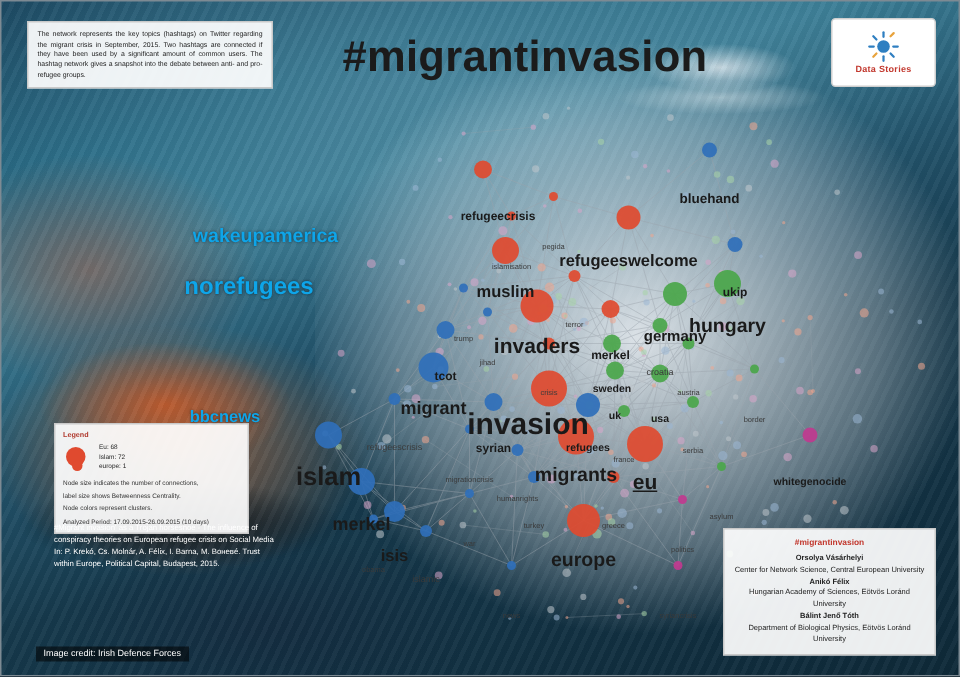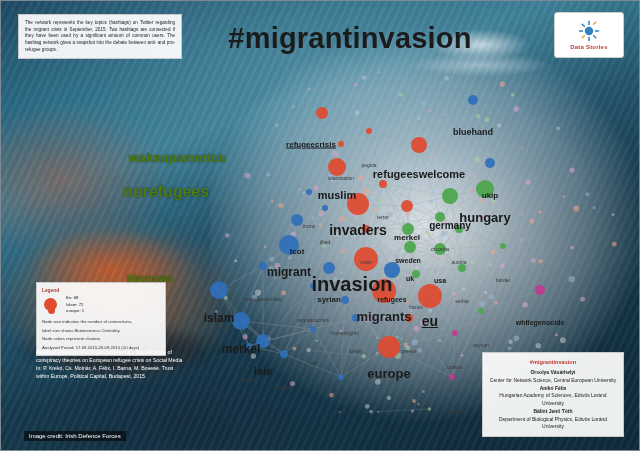--- a/index.html
+++ b/index.html
@@ -79,21 +79,21 @@
   
   .authors{position:absolute;right:16px;bottom:14px;width:128px;
     background:rgba(255,255,255,.92);border:1px solid #c9c9c9;padding:5px 6px;
     font-size:5px;line-height:1.55;color:#222;text-align:center;}
   .authors .a-title{color:#c2382e;font-weight:bold;font-size:5.6px;margin-bottom:2px;}
   .authors .a-name{font-weight:bold;}
 
   
   .lbl{position:absolute;transform:translate(-50%,-50%);white-space:nowrap;
     color:#1a1a1a;font-weight:bold;pointer-events:none;margin-top:44px;}
-  .lbl.w{color:#4d7c0f;text-shadow:0 0 2px rgba(0,0,0,.55);}
+  .lbl.w{color:#0ea5e9;text-shadow:0 0 2px rgba(0,0,0,.55);}
   .lbl.small{font-weight:normal;color:#3a3a3a;}
 
   .frame{position:absolute;inset:0;border:1px solid #7d8a93;pointer-events:none;}
 </style>
 </head>
 <body>
 
 <div id="poster">
 
   <div class="photo">
@@ -700,38 +700,38 @@
 Eötvös Loránd University</div>
     <div class="a-name">Bálint Jenő Tóth</div>
     <div>Department of Biological Physics,
 Eötvös Loránd University</div>
   </div>
 
   <div class="frame"></div>
 <div class="lbl w" style="left: 177px; top: 113px; font-size: 13px;">wakeupamerica</div>
     <div class="lbl w" style="left: 166px; top: 148px; font-size: 16px;">norefugees</div>
     <div class="lbl w" style="left: 150px; top: 234px; font-size: 11px;">bbcnews</div>
-    <div class="lbl" style="left: 219px; top: 274px; font-size: 12px;">islam</div>
+    <div class="lbl" style="left: 219px; top: 274px; font-size: 17px;">islam</div>
     <div class="lbl" style="left: 241px; top: 305px; font-size: 12px;">merkel</div>
     <div class="lbl" style="left: 263px; top: 327px; font-size: 11px; text-align: right;">isis</div>
     <div class="lbl small" style="left: 284px; top: 343px; font-size: 6px;">islamic</div>
     <div class="lbl small" style="left: 249px; top: 336px; font-size: 5px;">obama</div>
     <div class="lbl" style="left: 289px; top: 228px; font-size: 12px;">migrant</div>
     <div class="lbl small" style="left: 263px; top: 255px; font-size: 6px;">refugeescrisis</div>
     <div class="lbl small" style="left: 313px; top: 276px; font-size: 5px;">migrationcrisis</div>
     <div class="lbl" style="left: 329px; top: 255px; font-size: 8px;">syrian</div>
     <div class="lbl" style="left: 297px; top: 207px; font-size: 8px;">tcot</div>
     <div class="lbl" style="left: 358px; top: 186px; font-size: 14px;">invaders</div>
     <div class="lbl" style="left: 337px; top: 151px; font-size: 11px;">muslim</div>
     <div class="lbl" style="left: 352px; top: 240px; font-size: 20px;">invasion</div>
     <div class="lbl" style="left: 384px; top: 272px; font-size: 13px;">migrants</div>
     <div class="lbl" style="left: 392px; top: 255px; font-size: 7px;">refugees</div>
     <div class="lbl" style="left: 389px; top: 329px; font-size: 13px;">europe</div>
     <div class="lbl" style="left: 430px; top: 277px; font-size: 14px; text-decoration: underline;">eu</div>
-    <div class="lbl" style="left: 311px; top: 100px; font-size: 8px; text-decoration: underline;">refugeecrisis</div>
+    <div class="lbl" style="left: 332px; top: 100px; font-size: 8px;">refugeecrisis</div>
     <div class="lbl" style="left: 419px; top: 130px; font-size: 11px;">refugeeswelcome</div>
     <div class="lbl" style="left: 407px; top: 193px; font-size: 8px;">merkel</div>
     <div class="lbl" style="left: 450px; top: 181px; font-size: 10px;">germany</div>
     <div class="lbl" style="left: 485px; top: 173px; font-size: 13px;">hungary</div>
     <div class="lbl small" style="left: 440px; top: 205px; font-size: 6px;">croatia</div>
     <div class="lbl" style="left: 408px; top: 216px; font-size: 7px;">sweden</div>
     <div class="lbl" style="left: 410px; top: 234px; font-size: 7px;">uk</div>
     <div class="lbl" style="left: 440px; top: 236px; font-size: 7px;">usa</div>
     <div class="lbl" style="left: 490px; top: 151px; font-size: 8px;">ukip</div>
     <div class="lbl" style="left: 473px; top: 88px; font-size: 9px;">bluehand</div>

